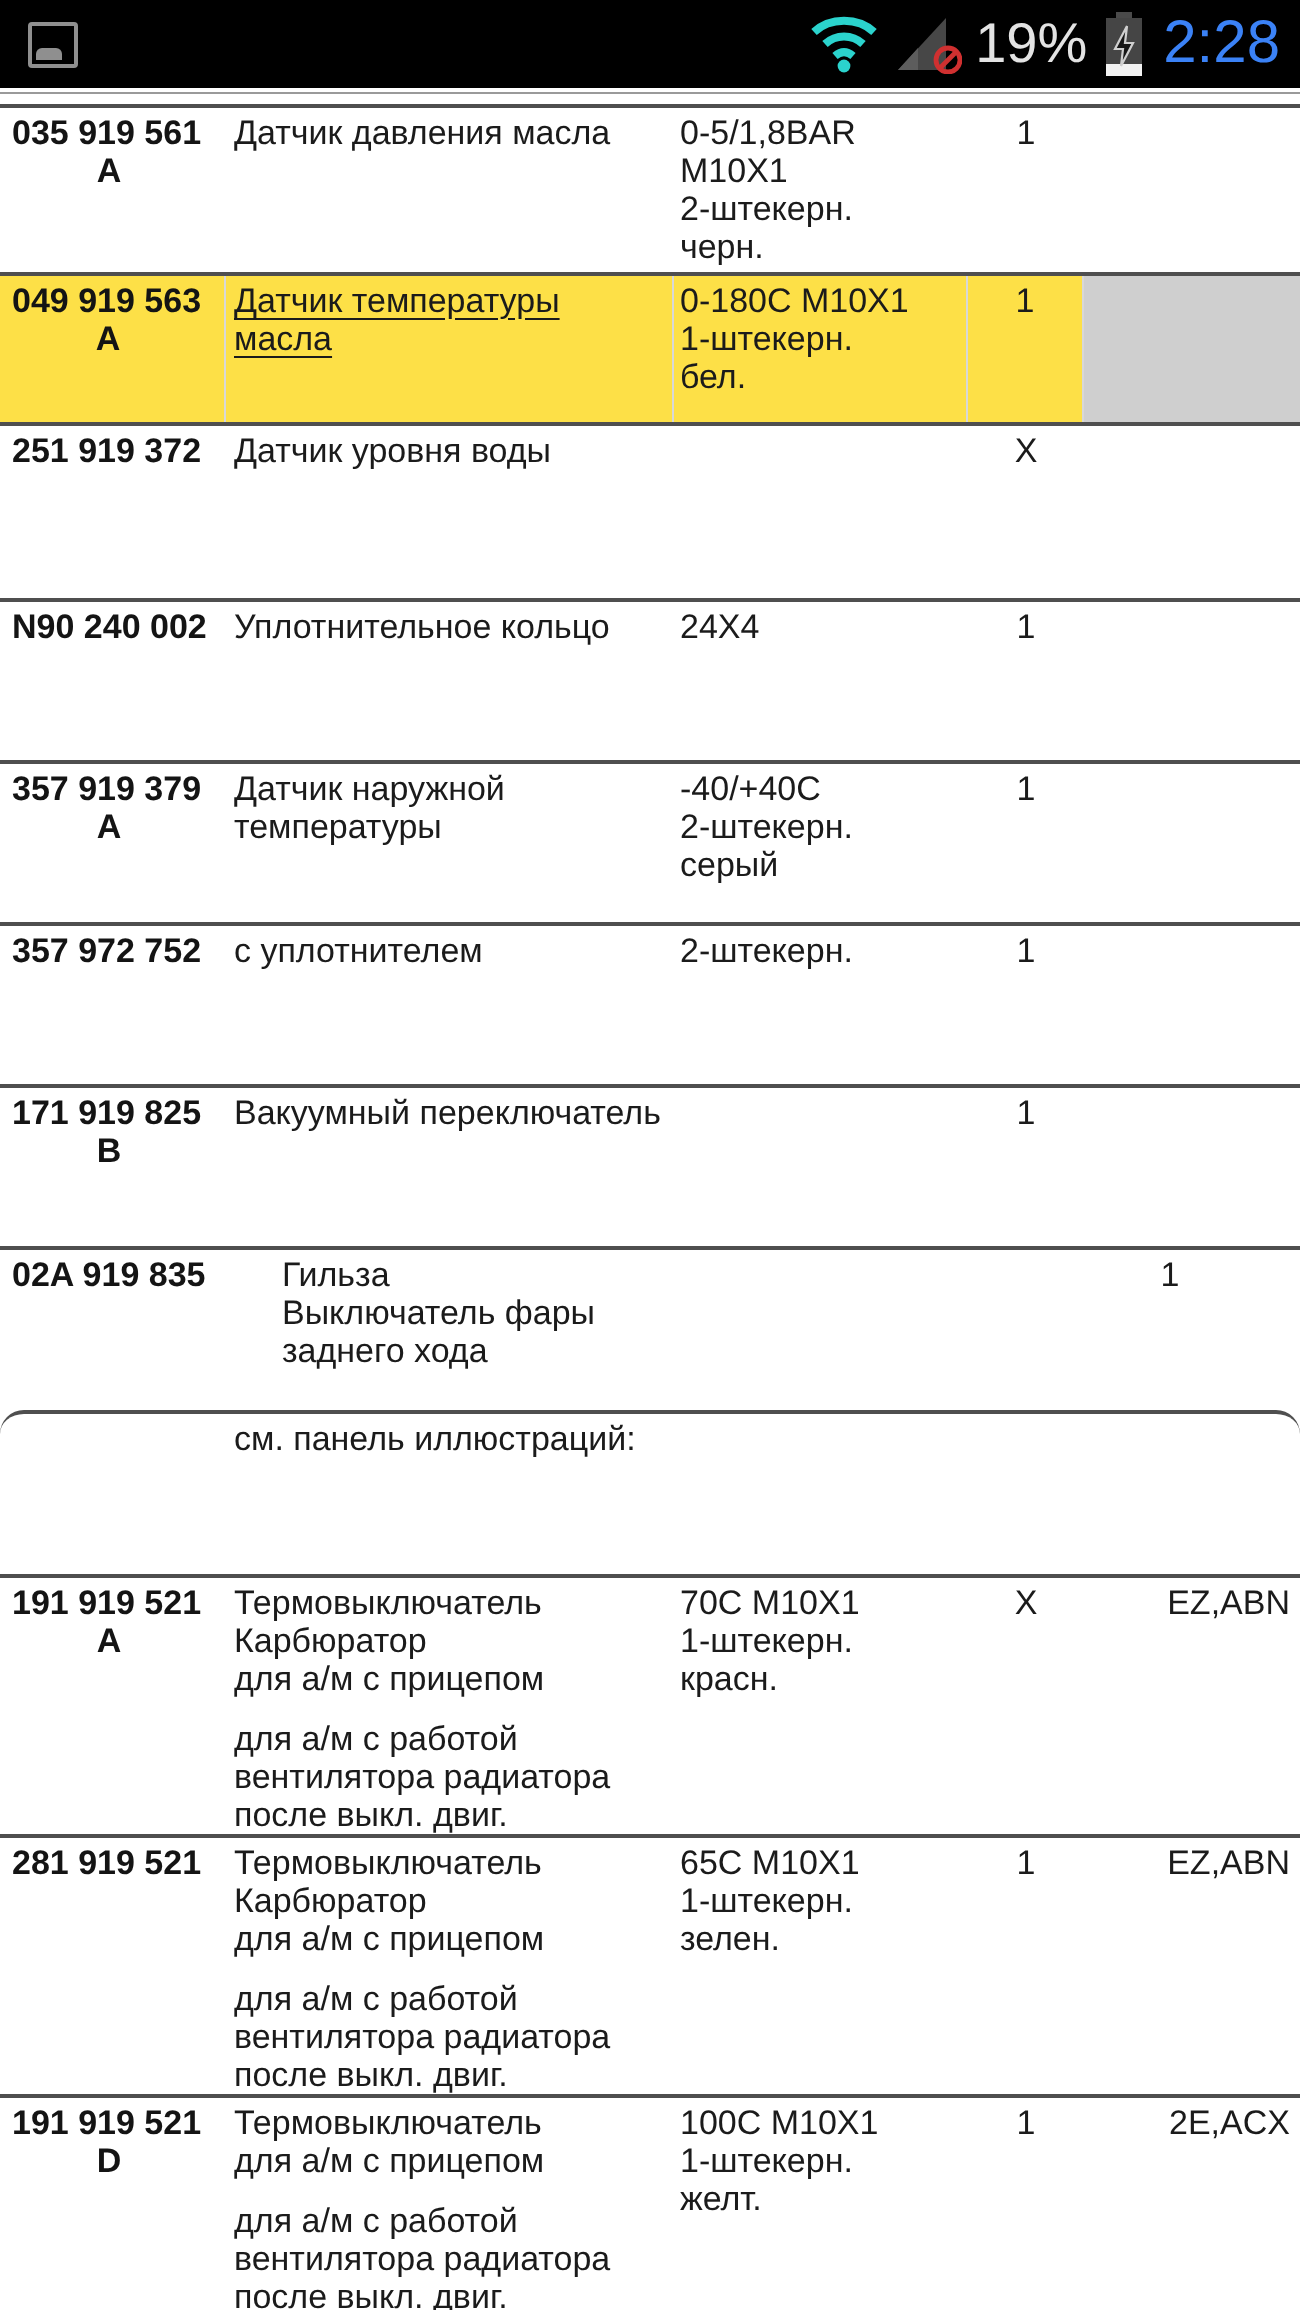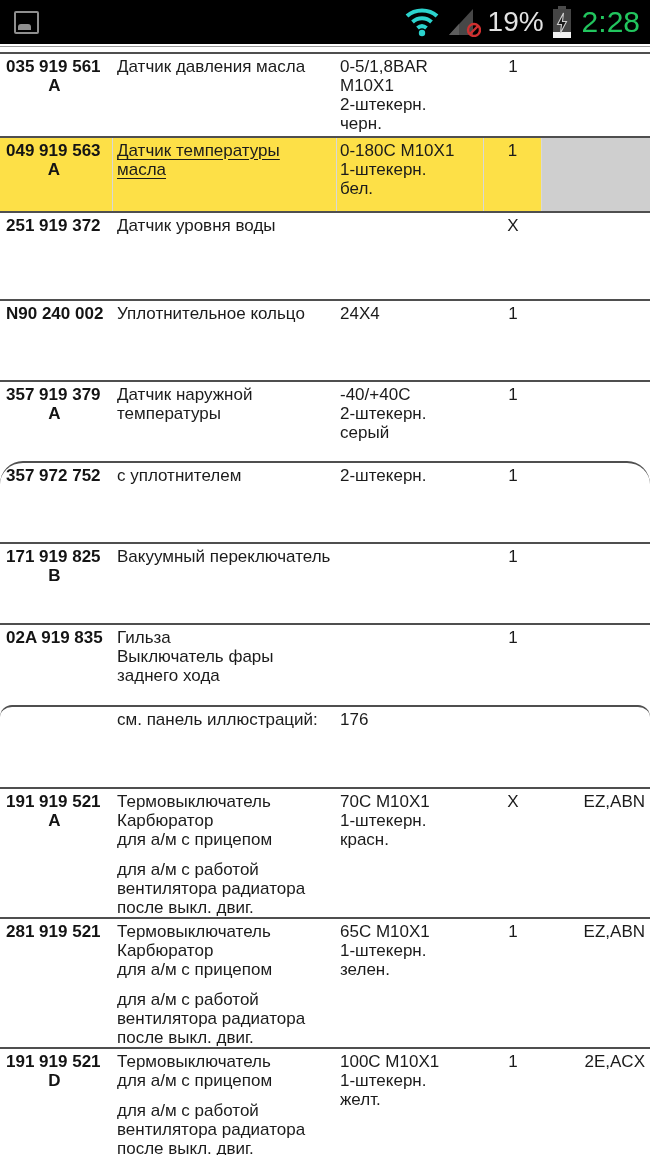--- a/index.html
+++ b/index.html
@@ -21,21 +21,21 @@
     padding: 0 4px 0 14px;
     box-sizing: border-box;
   }
   .sb-left { flex: 1; display: flex; align-items: center; }
   .sb-right { display: flex; align-items: center; gap: 7px; }
   .gallery-ic { width: 25px; height: 23px; border: 2px solid #8f8f8f; border-radius: 2px;
     position: relative; box-sizing: border-box; }
   .gallery-ic::after { content:""; position:absolute; left:2px; bottom:2px;
     width: 13px; height: 6px; background:#8f8f8f; border-radius: 3px 3px 0 0; }
   .sb-percent { font-size: 28px; color: #e3e3e3; letter-spacing: 0; }
-  .sb-time { font-size: 30px; color: #22c55e; margin-left: 2px; padding-right: 6px; }
+  .sb-time { font-size: 30px; color: #3b82f6; margin-left: 2px; padding-right: 6px; }
   .wifi-wrap, .signal-wrap, .batt-wrap { display:flex; align-items:center; }
 
   
   .sb-gap { height: 8px; background: #fff; position: relative; }
   .sb-gap::after { content:""; position:absolute; top:2px; left:0; right:0; height:1px; background:#9a9a9a; }
 
   
   .table { width: 650px; }
   .row {
     display: grid;
@@ -174,21 +174,21 @@
           <div class="line">температуры</div>
         </div>
         <div class="cell c-spec">
           <div class="line">-40/+40C</div>
           <div class="line">2-штекерн.</div>
           <div class="line">серый</div>
         </div>
         <div class="cell c-qty">1</div>
         <div class="cell c-models"></div>
       </div>
-      <div class="row" style="min-height: 81px; border-top-color: rgb(79, 79, 79); border-radius: 23px;">
+      <div class="row" style="min-height: 81px; border-top-color: rgb(79, 79, 79);">
         <div class="cell c-num">
           <div class="line">357 972 752</div>
         </div>
         <div class="cell c-desc">
           <div class="line">с уплотнителем</div>
         </div>
         <div class="cell c-spec">
           <div class="line">2-штекерн.</div>
         </div>
         <div class="cell c-qty">1</div>
@@ -199,40 +199,37 @@
           <div class="line">171 919 825</div>
           <div class="line suffix">B</div>
         </div>
         <div class="cell c-desc">
           <div class="line">Вакуумный переключатель</div>
         </div>
         <div class="cell c-spec"></div>
         <div class="cell c-qty">1</div>
         <div class="cell c-models"></div>
       </div>
-      <div class="row" style="min-height: 82px; border-top-color: rgb(79, 79, 79);">
+      <div class="row" style="min-height: 82px; border-top-color: rgb(79, 79, 79); gap: 24px;">
         <div class="cell c-num">
           <div class="line">02A 919 835</div>
         </div>
         <div class="cell c-desc">
           <div class="line">Гильза</div>
           <div class="line">Выключатель фары</div>
           <div class="line">заднего хода</div>
         </div>
         <div class="cell c-spec"></div>
         <div class="cell c-qty">1</div>
         <div class="cell c-models"></div>
       </div>
       <div class="row" style="min-height: 82px; border-top-color: rgb(79, 79, 79); border-radius: 12px;">
         <div class="cell c-num"></div>
         <div class="cell c-desc">
           <div class="line">см. панель иллюстраций:</div>
-        </div>
-        <div class="cell c-spec">
-          <div class="line">176</div>
         </div>
         <div class="cell c-qty"></div>
         <div class="cell c-models"></div>
       </div>
       <div class="row" style="min-height: 124px; border-top-color: rgb(79, 79, 79);">
         <div class="cell c-num">
           <div class="line">191 919 521</div>
           <div class="line suffix">A</div>
         </div>
         <div class="cell c-desc">

